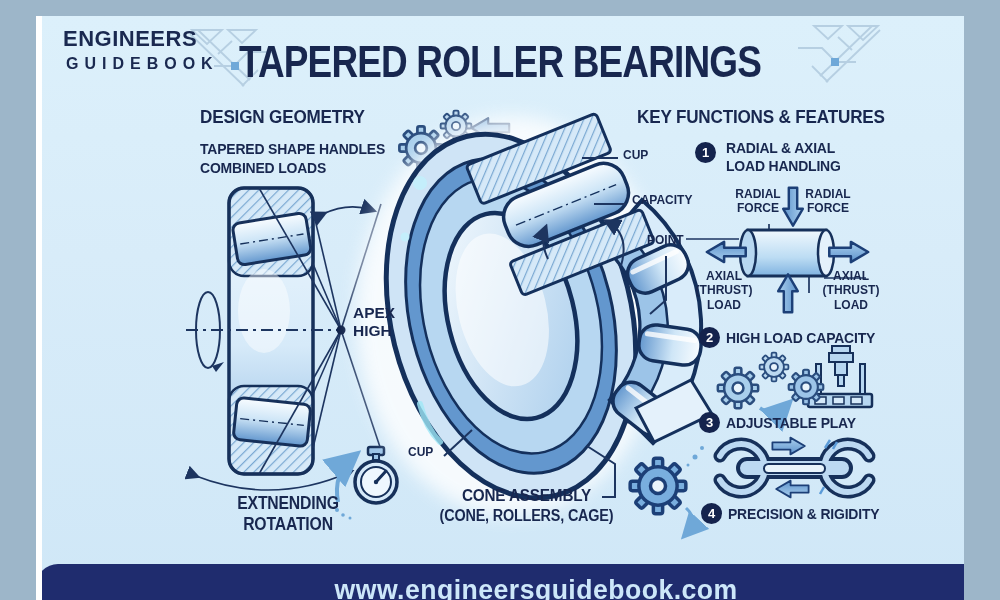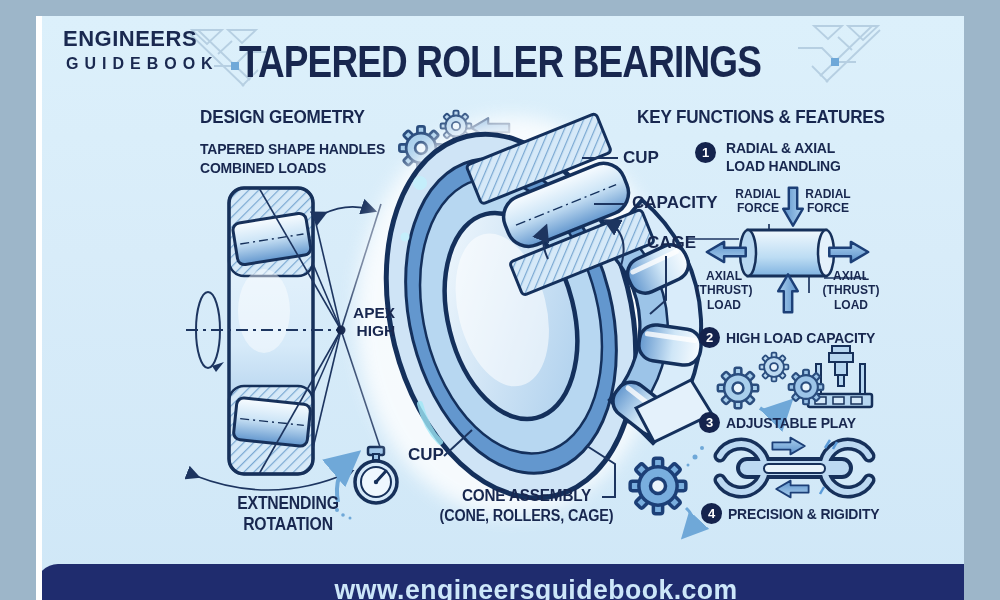--- a/index.html
+++ b/index.html
@@ -12,21 +12,21 @@
   .txt{font-weight:bold;color:#18274f;white-space:nowrap;}
   .cond{transform:scaleX(.9);transform-origin:left top;letter-spacing:-.2px;}
   .condc{transform:scaleX(.9);transform-origin:center top;letter-spacing:-.2px;}
   .brand1{left:27px;top:10px;font-size:22px;font-weight:800;letter-spacing:.5px;color:#1a2950;}
   .brand2{left:30px;top:39px;font-size:16px;letter-spacing:6px;color:#1a2950;}
   .title{left:0;right:0;top:21px;text-align:center;font-size:44px;font-weight:800;
          transform:scaleX(.84);transform-origin:center top;letter-spacing:-1px;color:#18274f;}
   .sec-h{font-size:19px;}
   .sub{font-size:15.5px;line-height:1.2;}
   .small-lbl{font-size:15.5px;line-height:1.14;}
-  .callout{font-size:17px;}
+  .callout{font-size:12px;}
   .feat-txt{font-size:15.5px;line-height:1.16;}
   .force-lbl{font-size:12.8px;line-height:1.12;text-align:center;transform:scaleX(.94);transform-origin:center top;}
   .badge{width:21px;height:21px;border-radius:50%;background:#14234d;color:#ffffff;
          font-size:13px;font-weight:bold;display:flex;align-items:center;justify-content:center;}
   .footer{left:0;top:548px;width:1000px;height:52px;background:#1f2c6e;
           display:flex;align-items:center;justify-content:center;border-radius:22px;}
   .footer-txt{font-size:28px;font-weight:800;color:#cde7f9;letter-spacing:.5px;
               transform:scaleX(.95);white-space:nowrap;}
   .edge{top:0;width:6px;height:600px;background:#ffffff;}
   .center-block{text-align:center;}
@@ -270,32 +270,32 @@
 
   <div class="abs txt brand1">ENGINEERS</div>
   <div class="abs txt brand2">GUIDEBOOK</div>
   <div class="abs txt title">TAPERED ROLLER BEARINGS</div>
 
   <div class="abs txt sec-h cond" style="left:164px;top:90px;">DESIGN GEOMETRY</div>
   <div class="abs txt sub cond" style="left:164px;top:124px;">
     <span style="display:block;">TAPERED SHAPE HANDLES</span>
     <span style="display:block;">COMBINED LOADS</span>
   </div>
-  <div class="abs txt small-lbl" style="left:317px;top:288px;text-align:right;">
+  <div class="abs txt small-lbl" style="left:317px;top:288px;">
     <span style="display:block;">APEX</span>
     <span style="display:block;">HIGH</span>
   </div>
   <div class="abs txt center-block condc" style="left:163px;top:477px;width:178px;font-size:17.5px;line-height:1.18;">
     <span style="display:block;">EXTNENDING</span>
     <span style="display:block;">ROTAATION</span>
   </div>
 
   <div class="abs txt callout" style="left:587px;top:132px;">CUP</div>
   <div class="abs txt callout" style="left:596px;top:177px;">CAPACITY</div>
-  <div class="abs txt callout" style="left:611px;top:217px;">CAGE</div>
+  <div class="abs txt callout" style="left:611px;top:217px;">POINT</div>
   <div class="abs txt callout" style="left:372px;top:429px;">CUP</div>
   <div class="abs txt center-block condc" style="left:393px;top:470px;width:195px;font-size:17px;line-height:1.2;">
     <span style="display:block;">CONE ASSEMBLY</span>
     <span style="display:block;font-size:16px;">(CONE, ROLLERS, CAGE)</span>
   </div>
 
   <div class="abs txt sec-h cond" style="left:601px;top:90px;">KEY FUNCTIONS &amp; FEATURES</div>
 
   <div class="abs badge" style="left:659px;top:126px;">1</div>
   <div class="abs txt feat-txt cond" style="left:690px;top:123px;">

